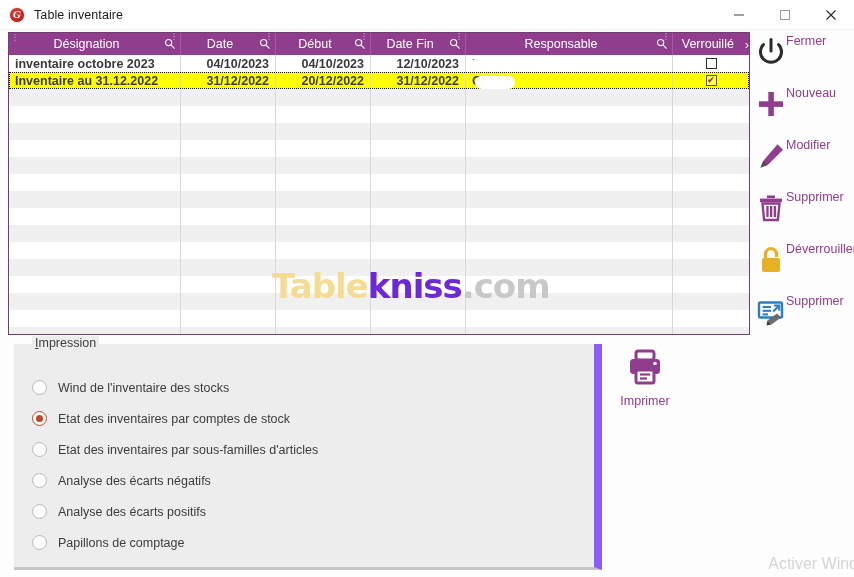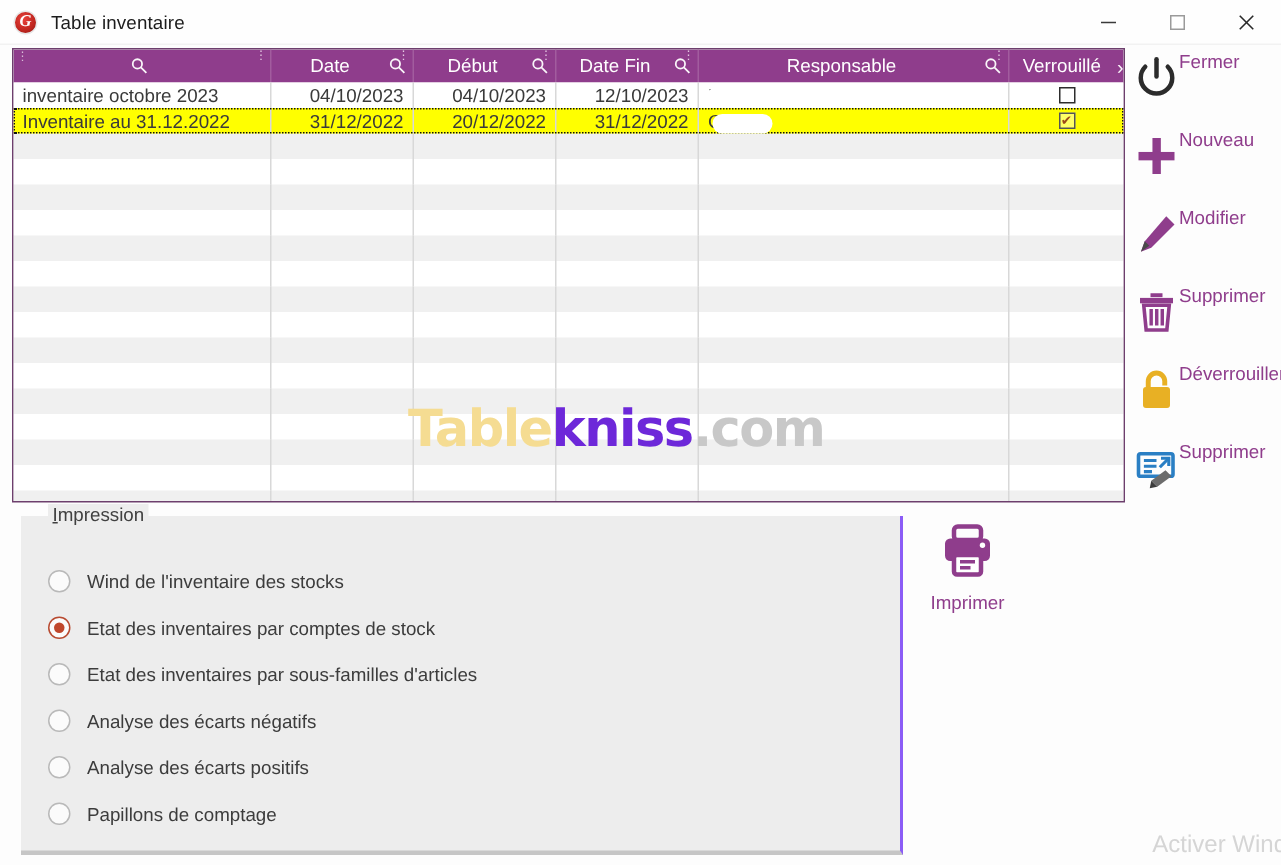--- a/index.html
+++ b/index.html
@@ -85,21 +85,21 @@
     position: absolute; right: 2px; top: 0px;
     font-size: 8px; line-height: 8px; color: #e3c8e2;
   }
   .grip {
     position: absolute; left: 2px; top: 1px;
     font-size: 8px; line-height: 8px; color: #d9bdd8;
   }
 
   .grid-body { position: relative; }
   .grow {
-    display: flex; height: 17px; font-size: 12.5px; color: #3a3a3a;
+    display: flex; height: 17px; font-size: 12.5px; color: #3a3a3a; font-weight: bold;
   }
   .grow.alt { background: #f0f0f0; }
   .grow.white { background: #ffffff; }
   .grow.selected {
     background: #ffff00;
     outline: 1px dotted #111;
     outline-offset: -1px;
     position: relative; z-index: 3;
   }
   .gcell {
@@ -142,21 +142,21 @@
   }
   .wm-o { color: #f5dc92; }
   .wm-b { color: #6d28d9; text-align: right; }
   .wm-g { color: #c8c8c8; }
 
   
   .gbox {
     position: absolute; left: 14px; top: 344px;
     width: 588px; height: 226px;
     background: #ededed;
-    border-right: 2px solid #8b5cf6;
+    border-right: 8px solid #8b5cf6;
     border-bottom: 3px solid #c6c6c6;
   }
   .gbox-title {
     position: absolute; left: 18px; top: -8px;
     background: #ededed;
     padding: 0 3px;
     font-size: 12.5px; color: #404040;
   }
   .gbox-title u { text-decoration: underline; }
   .radios {
@@ -240,20 +240,21 @@
           </svg>
       </div>
     </div>
   </div>
 
   <div class="grid-panel">
 
     <div class="grid-header">
       <div class="hcell" style="width:172px">
         <span class="grip">⋮</span>
+        <span class="htxt">Désignation</span>
         <span class="hfind">
           <svg width="12" height="12" viewBox="0 0 12 12">
               <circle cx="4.6" cy="4.6" r="3.1" fill="none" stroke="#fff" stroke-width="1.2"></circle>
               <line x1="6.9" y1="6.9" x2="10.6" y2="10.6" stroke="#fff" stroke-width="1.2"></line>
             </svg>
         </span>
         <span class="hsort">⋮</span>
       </div>
 
       <div class="hcell" style="width:95px">

